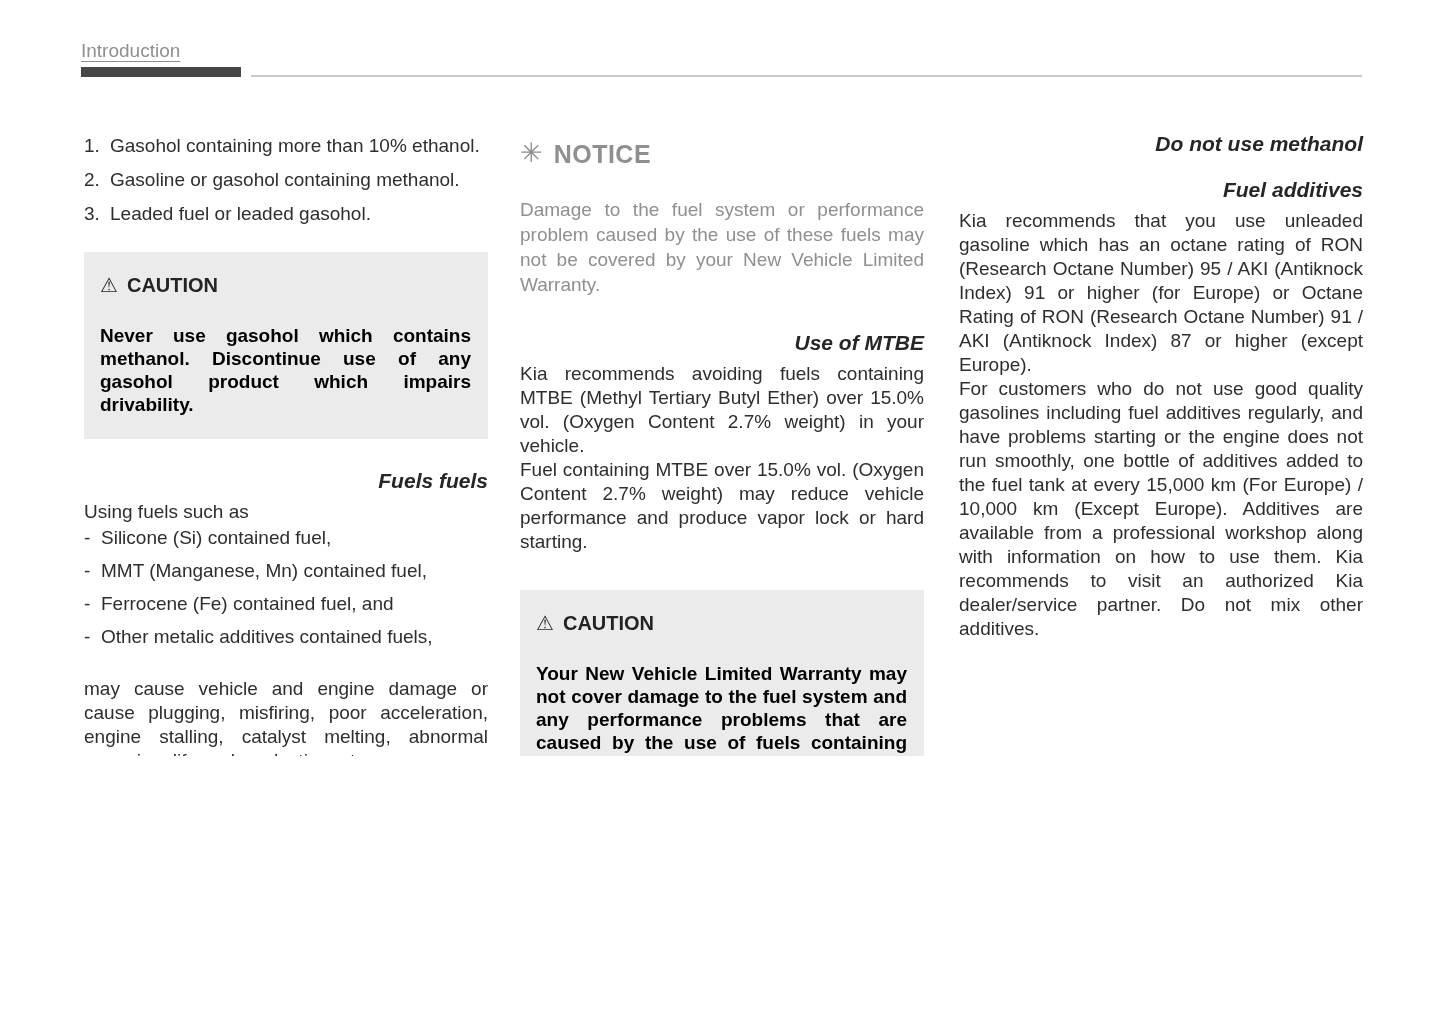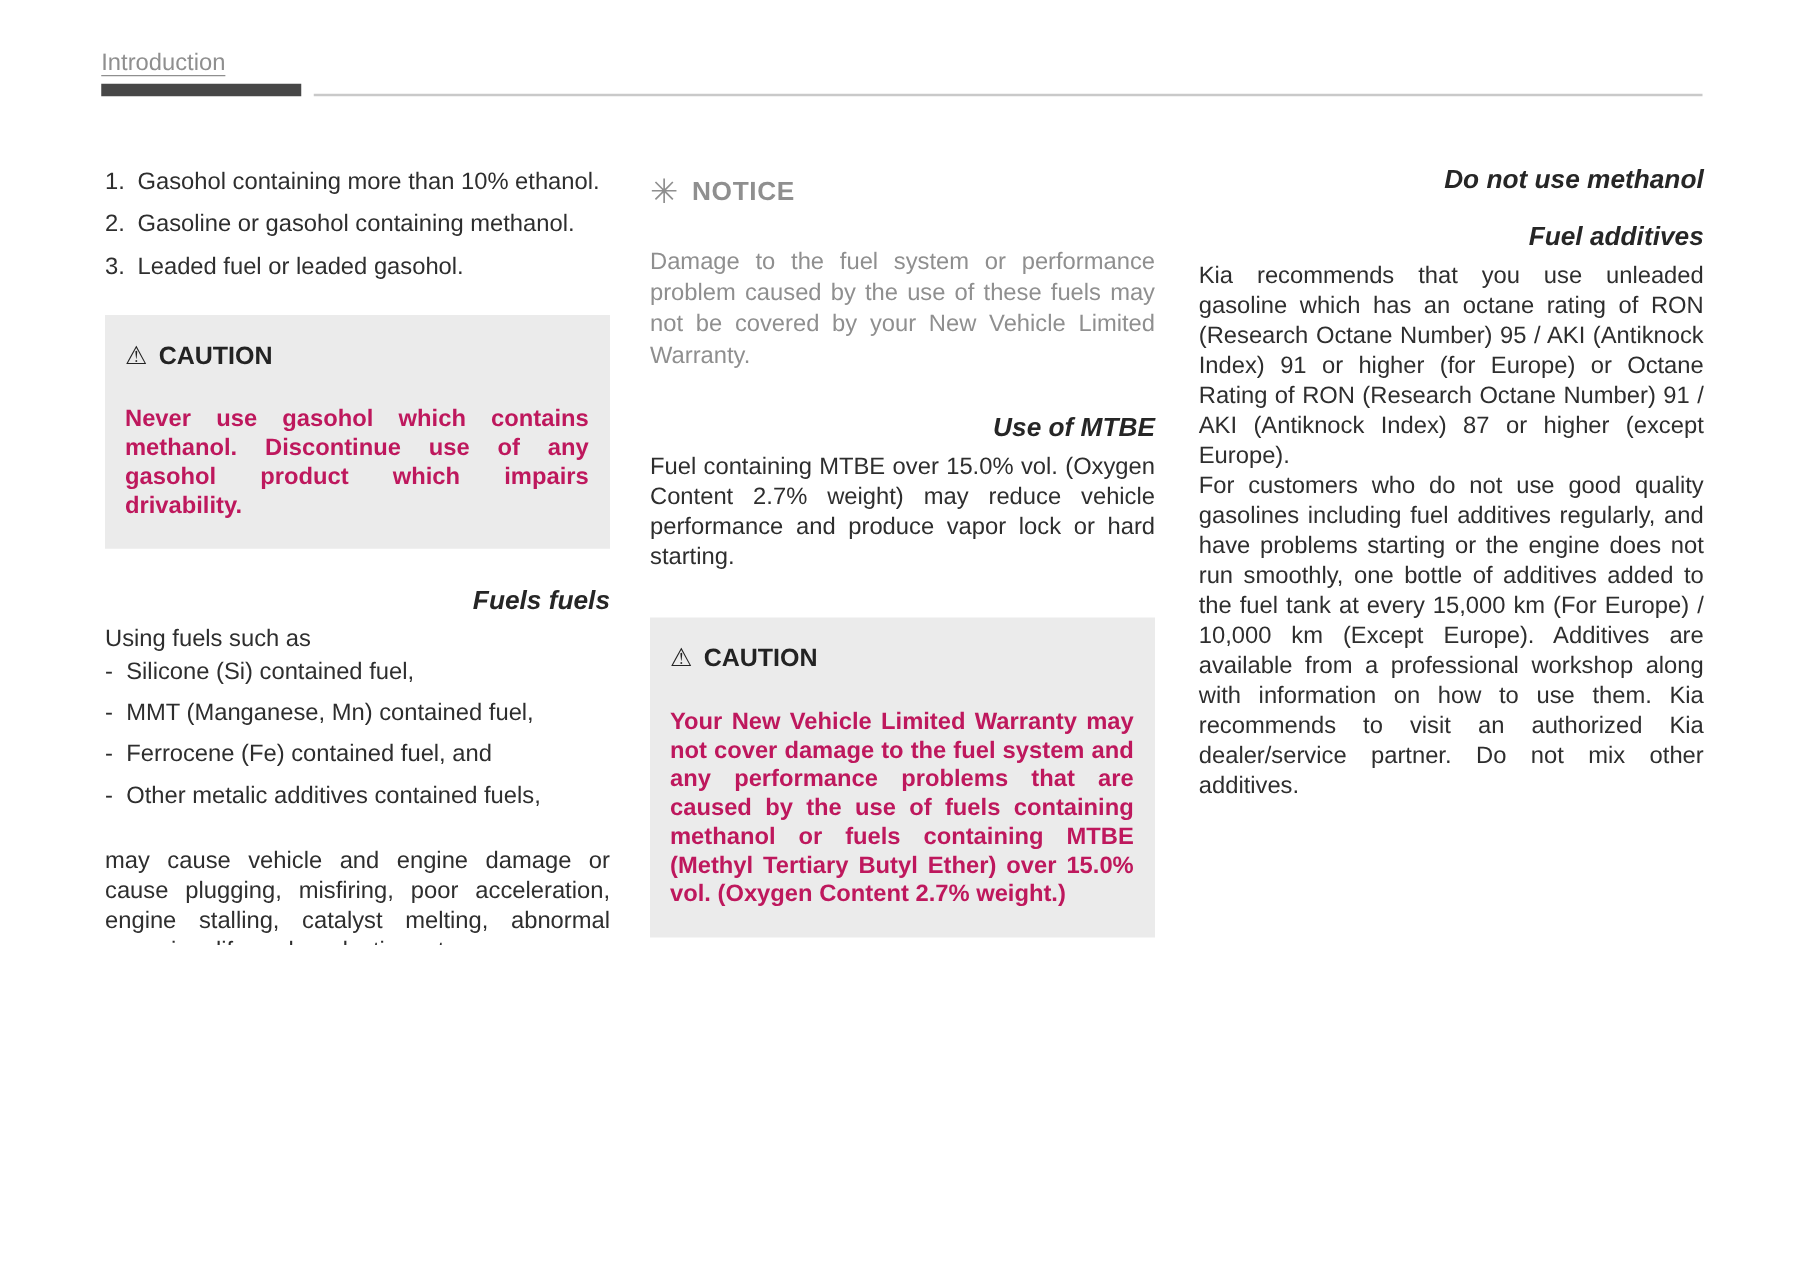--- a/index.html
+++ b/index.html
@@ -67,38 +67,38 @@
     font-size: 20px;
     color: #232323;
   }
   .caution-title .w-icon { font-size: 20px; line-height: 1; }
   .caution-body {
     margin-top: 27px;
     font-weight: bold;
     font-size: 19px;
     line-height: 23px;
     text-align: justify;
-    color: #be185d;
+    color: #000000;
   }
 
   
   .h-italic {
     font-weight: bold;
     font-style: italic;
     font-size: 21px;
     color: #262626;
     margin: 30px 0 7px 0;
     text-align: right;
   }
   .h-italic.first { margin-top: 0; }
 
   
   .notice-title { display: flex; align-items: center; gap: 11px; color: #8f8f8f; }
   .notice-title .n-icon { font-size: 27px; line-height: 1; }
-  .notice-title .n-word { font-weight: bold; font-size: 21px; letter-spacing: 0.5px; }
+  .notice-title .n-word { font-weight: bold; font-size: 25px; letter-spacing: 0.5px; }
   .notice-body {
     margin-top: 30px;
     color: #8f8f8f;
     text-align: justify;
     line-height: 25px;
   }
 
   
   .page-number {
     position: absolute;
@@ -171,20 +171,21 @@
 
   <div class="col col2">
 
     <div class="notice-title">
       <span class="n-icon">✳</span>
       <span class="n-word">NOTICE</span>
     </div>
     <div class="notice-body">Damage to the fuel system or performance problem caused by the use of these fuels may not be covered by your New Vehicle Limited Warranty.</div>
 
     <div class="h-italic" style="margin-top:34px;">Use of MTBE</div>
+    <div class="para">Kia recommends avoiding fuels containing MTBE (Methyl Tertiary Butyl Ether) over 15.0% vol. (Oxygen Content 2.7% weight) in your vehicle.</div>
     <div class="para">Fuel containing MTBE over 15.0% vol. (Oxygen Content 2.7% weight) may reduce vehicle performance and produce vapor lock or hard starting.</div>
 
     <div class="caution" style="margin-top:36px;">
       <div class="caution-title">
         <span class="w-icon">⚠</span>
         <span>CAUTION</span>
       </div>
       <div class="caution-body">Your New Vehicle Limited Warranty may not cover damage to the fuel system and any performance problems that are caused by the use of fuels containing methanol or fuels containing MTBE (Methyl Tertiary Butyl Ether) over 15.0% vol. (Oxygen Content 2.7% weight.)</div>
     </div>
   </div>

